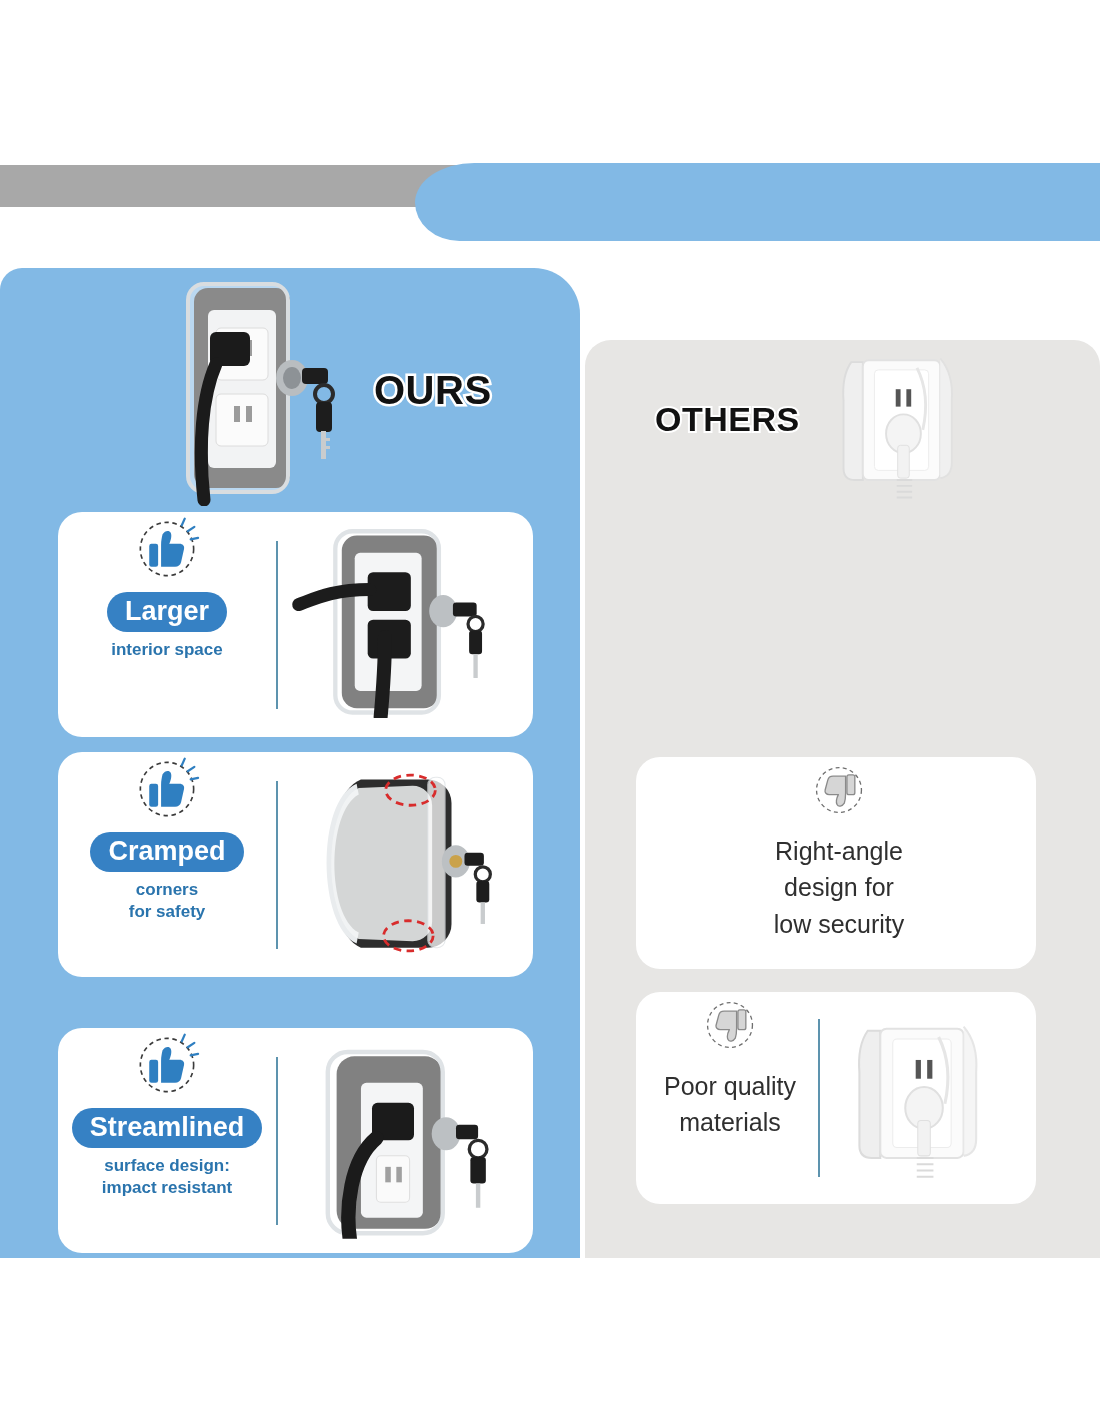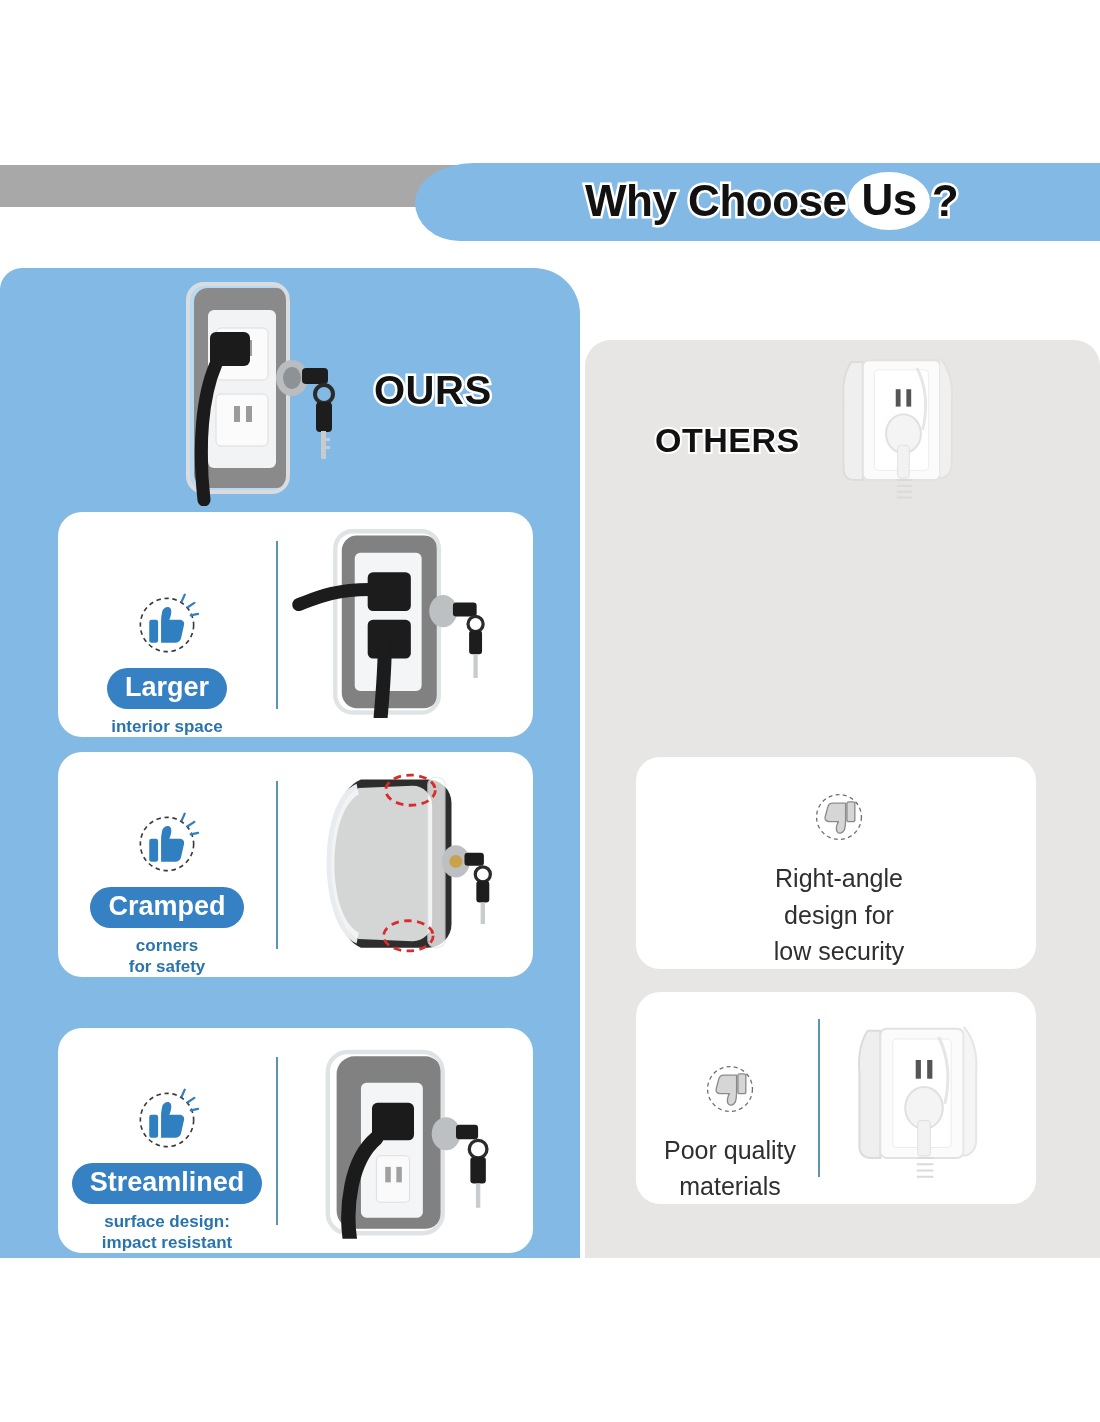--- a/index.html
+++ b/index.html
@@ -60,39 +60,39 @@
     position:absolute; left:0px; top:268px; width:580px; height:245px;margin-left:44px;
   }
   .hero-ours .hero-img { position:absolute; left:120px; top:8px; width:180px; height:230px; }
   .hero-ours .hero-label {
     position:absolute; left:330px; top:100px;
     font-size:40px; font-weight:bold; color:#111; letter-spacing:0.5px;
     -webkit-text-stroke: 5px #ffffff; paint-order: stroke fill;
   }
   .hero-others { position:absolute; left:585px; top:340px; width:515px; height:175px; }
   .hero-others .hero-label {
-    position:absolute; left:70px; top:81px;
+    position:absolute; left:70px; top:60px;
     font-size:34px; font-weight:bold; color:#111; letter-spacing:0.5px;
     -webkit-text-stroke: 4px #ffffff; paint-order: stroke fill;
   }
   .hero-others .hero-img { position:absolute; left:245px; top:2px; width:145px; height:165px; }
 
   
   .card {
     position:absolute;
     background:#ffffff;
     border-radius:24px;
     display:flex; align-items:center;
   }
   .card-ours { left:58px; width:475px; height:225px; }
   .card-others { left:636px; width:400px; height:212px; }
 
   .card-left {
     flex: 0 0 auto;
-    display:flex; flex-direction:column; align-items:center; justify-content:flex-end;
+    display:flex; flex-direction:column; align-items:center; justify-content:flex-start;
     height:100%;
   }
   .card-ours .card-left { width:218px; }
   .card-others .card-left { width:182px; padding-left:6px; }
 
   .divider {
     width:2px; background:#5d93ae; align-self:center;
   }
   .card-ours .divider { height:168px; }
   .card-others .divider { height:158px; }
@@ -251,25 +251,20 @@
       <line x1="86" y1="24" x2="86" y2="46" stroke="#e6e6e6" stroke-width="2"></line>
     </symbol>
   </defs>
 </svg>
 
 <div class="page">
 
   <div class="header-zone">
     <div class="gray-bar"></div>
     <div class="blue-banner"></div>
-    <div class="banner-title">
-      <span>Why Choose</span>
-      <span class="us-ellipse">Us</span>
-      <span>?</span>
-    </div>
   </div>
 
   <div class="panel-ours"></div>
   <div class="panel-others"></div>
 
   <div class="hero-ours">
     <svg class="hero-img" viewBox="0 0 180 230">
       <use href="#sym-ours-hero"></use>
     </svg>
     <div class="hero-label">OURS</div>

